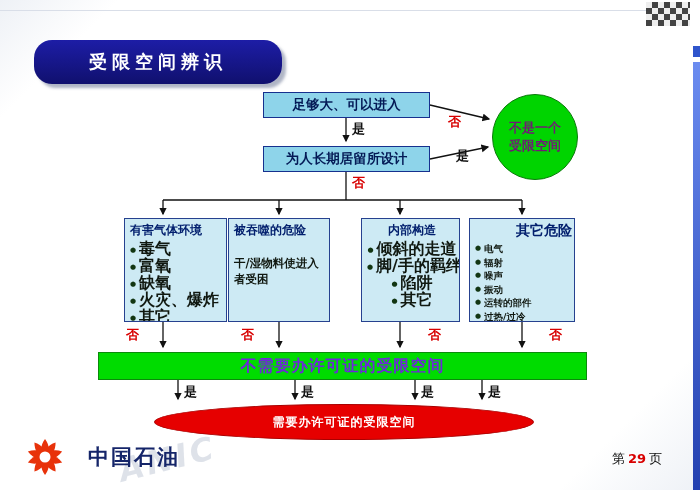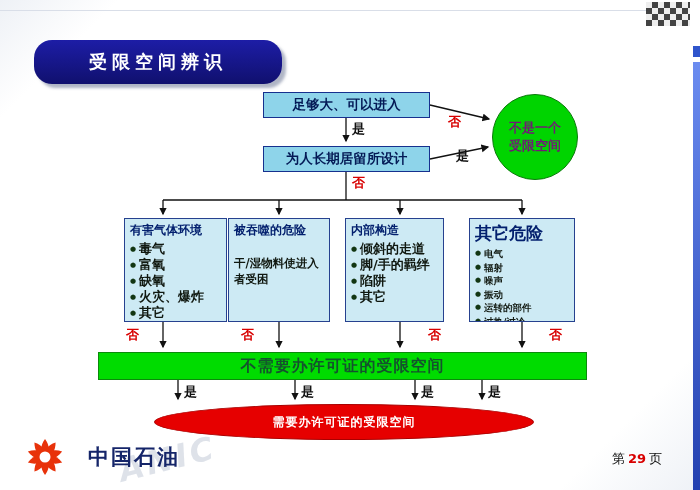--- a/index.html
+++ b/index.html
@@ -36,37 +36,37 @@
     background:#00d400;border:1px solid #0b7a0b;color:#701a75;font-size:13px;font-weight:bold;
     display:flex;align-items:center;justify-content:center;text-align:center;line-height:1.4;
     padding:10px;box-sizing:border-box;z-index:2;
   }
   .hz-box{
     position:absolute;top:218px;height:104px;background:#cdeaf4;border:1px solid #26418f;
     box-sizing:border-box;z-index:2;padding:3px 2px 2px 5px;overflow:hidden;
   }
   .hz1{left:112px;width:103px;margin-left:12px;}
   .hz2{left:228px;width:102px;}
-  .hz3{left:345px;width:99px;}
+  .hz3{left:361px;width:99px;text-align:center;}
   .hz4{left:469px;width:106px;}
   .hz-title{font-size:12px;font-weight:bold;color:#03206e;margin-bottom:2px;}
-  .hz4 .hz-title{font-size:17px;}
-  .hz-item{font-size:13px;line-height:15px;color:#101810;font-weight:bold;white-space:nowrap;}
+  .hz4 .hz-title{font-size:14px;text-align:right;}
+  .hz-item{font-size:16px;line-height:15px;color:#101810;font-weight:bold;white-space:nowrap;}
   .hz3 .hz-item{line-height:16px;}
   .hz4 .hz-item{font-size:9.5px;line-height:12.5px;}
   .hz2 .hz-item{white-space:normal;font-size:11.5px;line-height:16px;}
   .hz-item::before{content:"●";font-size:7px;margin-right:3px;vertical-align:2px;color:#123612;}
   .hz-item.no-bullet::before{content:"";margin:0;}
   .hz-item.no-bullet{margin-top:16px;}
   .lbl{position:absolute;font-size:13px;font-weight:bold;z-index:3;}
   .lbl.yes{color:#111111;}
   .lbl.no{color:#d80000;}
   .green-bar{
     position:absolute;left:98px;top:352px;width:489px;height:28px;background:#00dc00;
-    border:1px solid #0b8a0b;color:#14532d;font-size:16px;font-weight:bold;
+    border:1px solid #0b8a0b;color:#6d28d9;font-size:16px;font-weight:bold;
     display:flex;align-items:center;justify-content:center;z-index:2;box-sizing:border-box;letter-spacing:1px;
   }
   .red-ellipse{
     position:absolute;left:154px;top:404px;width:380px;height:36px;border-radius:50%;
     background:#e60000;border:1px solid #aa0000;color:#ffffff;font-size:12px;font-weight:bold;
     display:flex;align-items:center;justify-content:center;z-index:2;box-sizing:border-box;letter-spacing:1px;
   }
   .watermark{
     position:absolute;left:118px;top:440px;font-size:32px;font-style:italic;font-weight:bold;
     color:#b8c0d0;opacity:.45;transform:rotate(-14deg);letter-spacing:3px;z-index:1;

